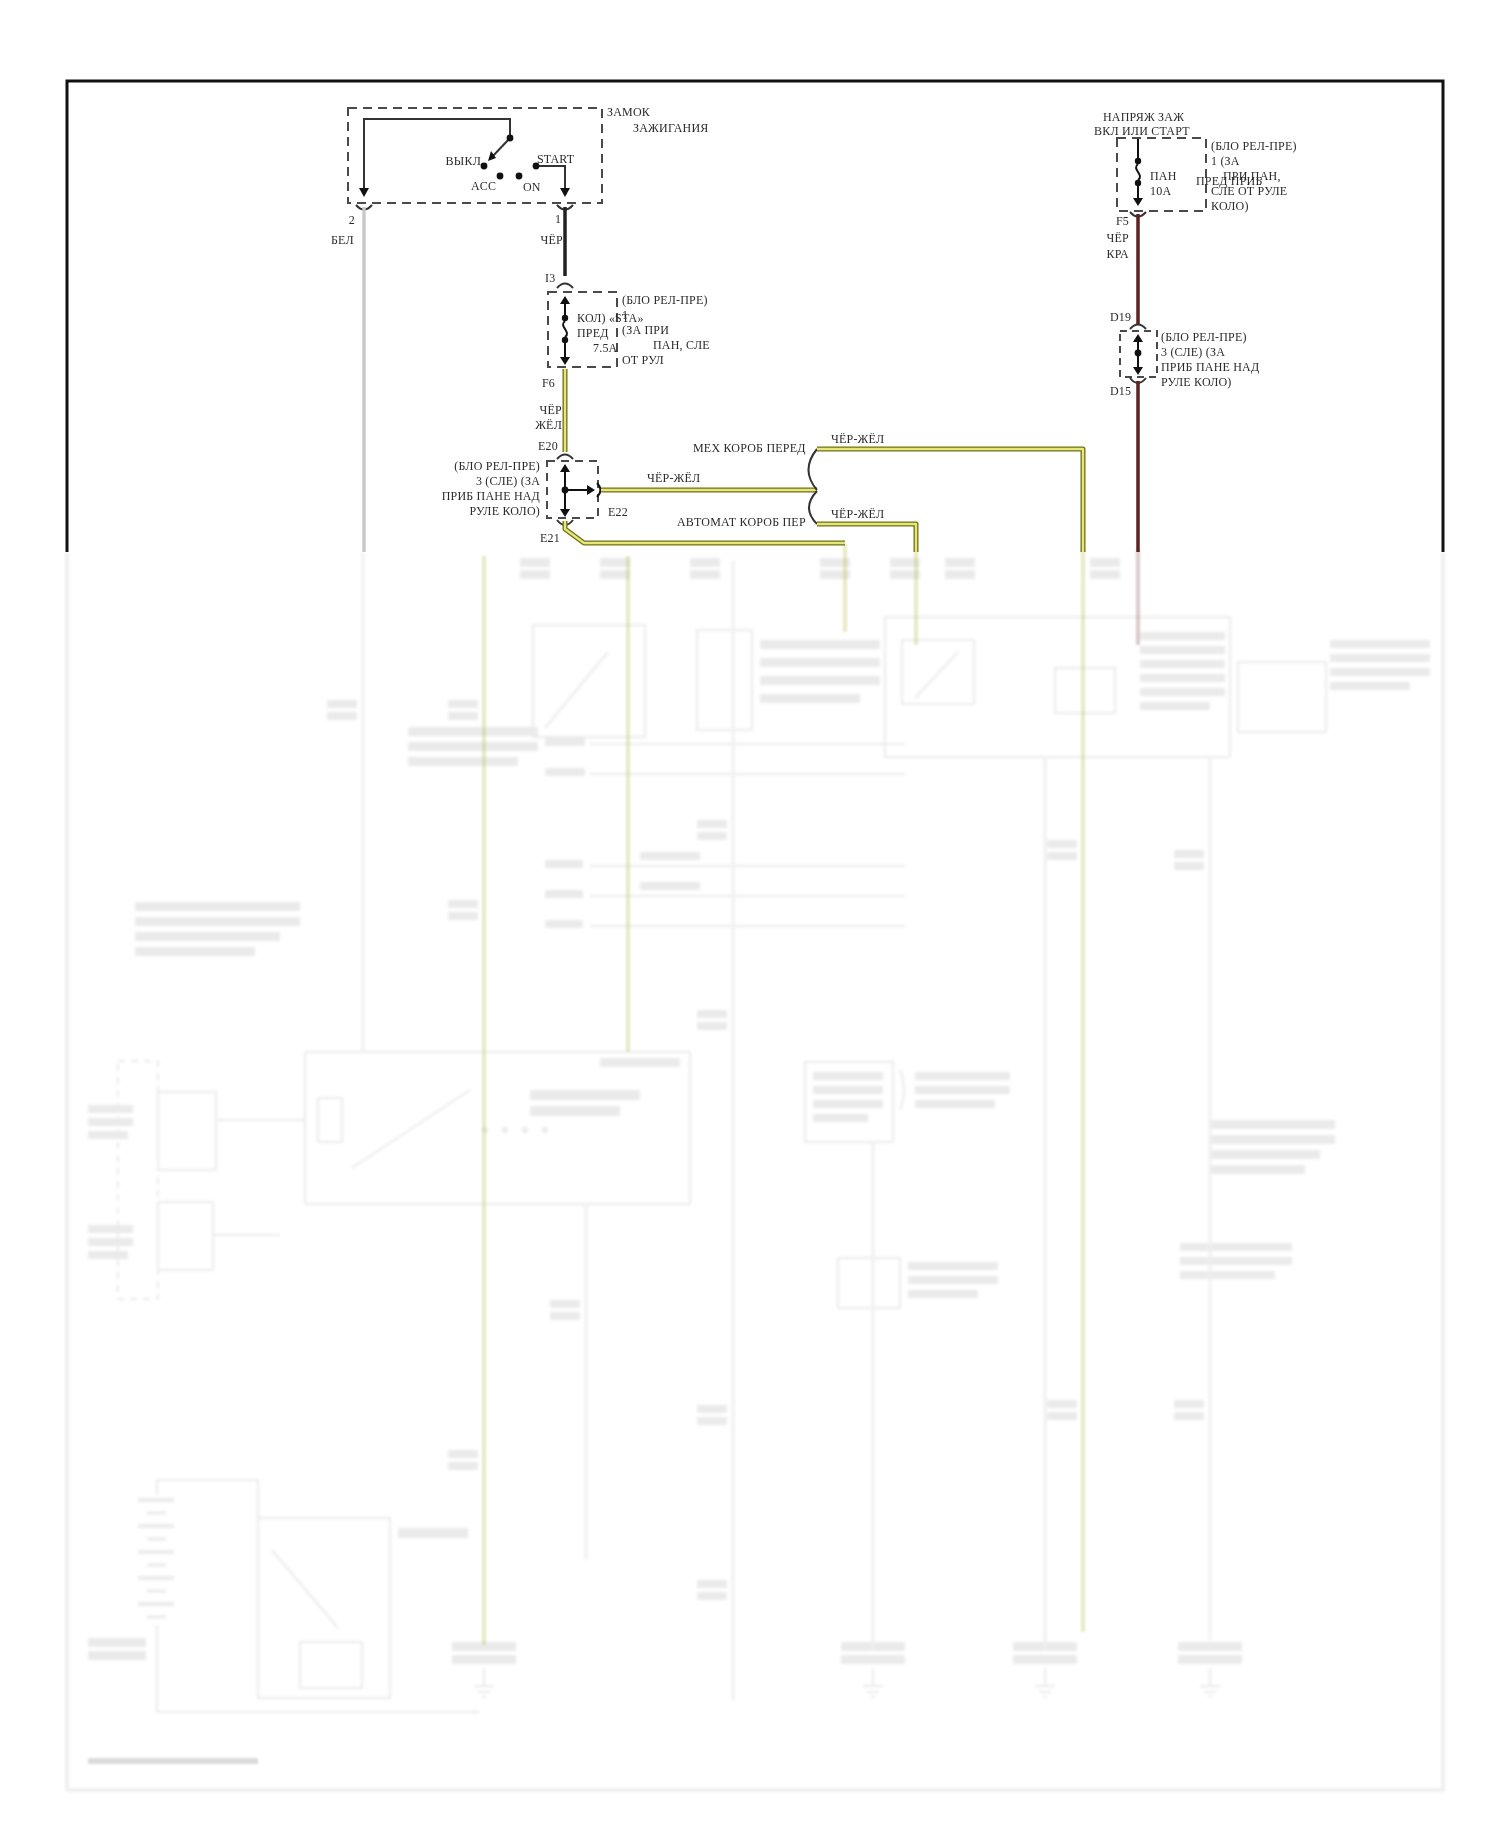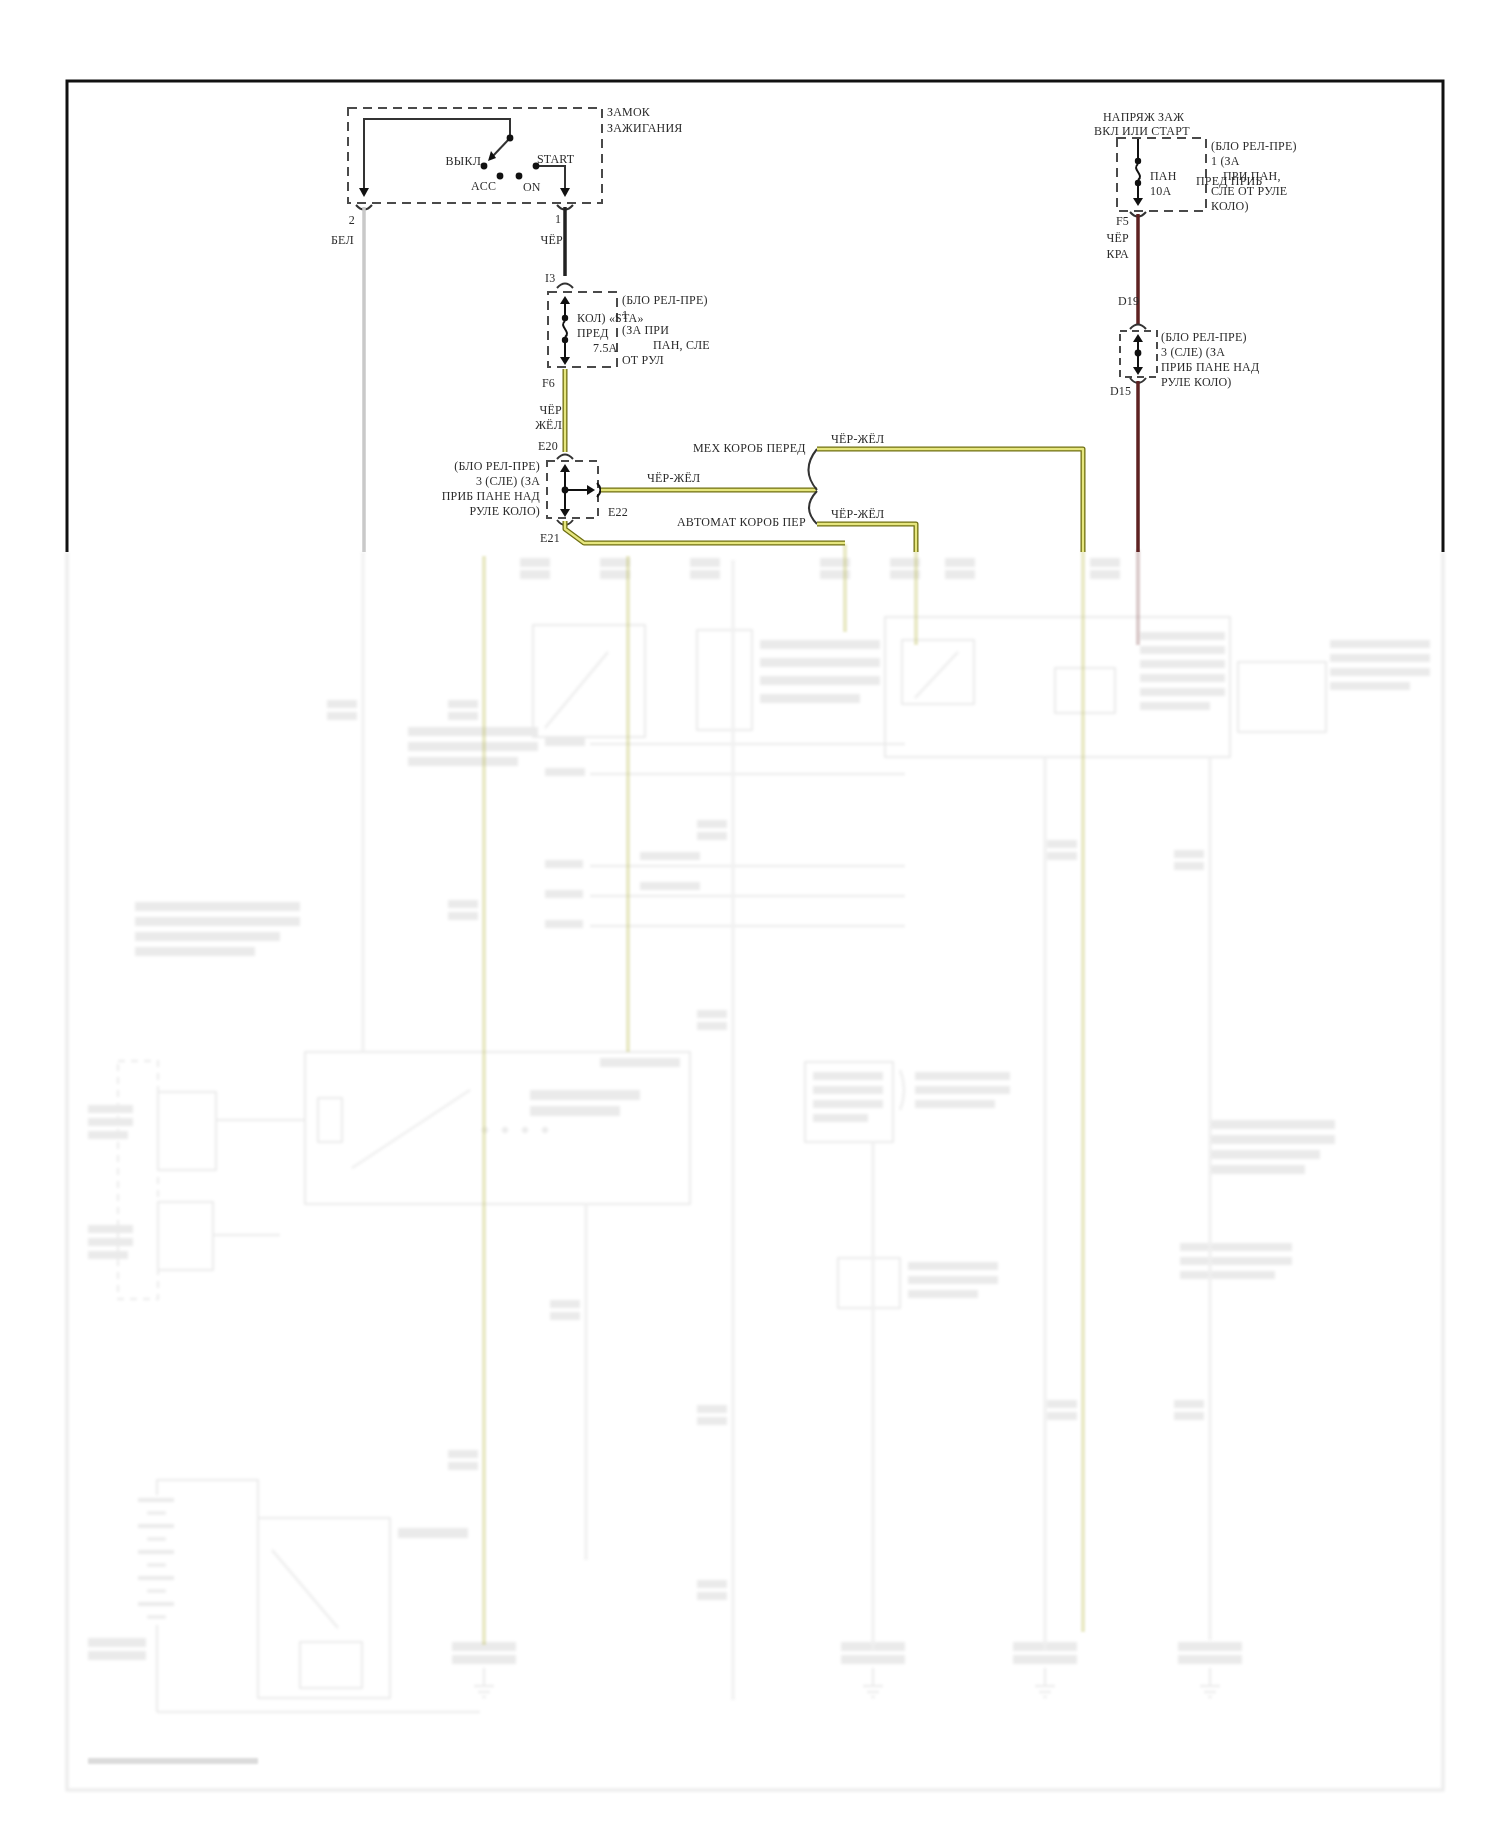--- a/index.html
+++ b/index.html
@@ -366,21 +366,21 @@
       <polygon points="1133,342 1143,342 1138,334" fill="#111" stroke="none"></polygon>
       <circle cx="1138" cy="353" r="3.4" fill="#111" stroke="none"></circle>
       <polygon points="1133,367 1143,367 1138,375" fill="#111" stroke="none"></polygon>
     </g>
     <path d="M1130,378 Q1138,388 1146,378" fill="none" stroke="#333" stroke-width="2"></path>
     <line x1="1138" y1="381" x2="1138" y2="552" stroke="#5e2222" stroke-width="3.5"></line>
   </g>
 </svg>
 
 <div class="lbl" style="left:607px;top:105px;">ЗАМОК</div>
-<div class="lbl" style="left:607px;top:121px;text-align:right;">ЗАЖИГАНИЯ</div>
+<div class="lbl" style="left:633px;top:121px;text-align:right;">ЗАЖИГАНИЯ</div>
 <div class="lbl r" style="left:403px;top:154px;width:78px;">ВЫКЛ</div>
 <div class="lbl" style="left:537px;top:152px;">START</div>
 <div class="lbl" style="left:471px;top:179px;">ACC</div>
 <div class="lbl" style="left:523px;top:180px;">ON</div>
 <div class="lbl r" style="left:341px;top:213px;width:14px;">2</div>
 <div class="lbl" style="left:555px;top:212px;">1</div>
 
 <div class="lbl" style="left:331px;top:233px;">БЕЛ</div>
 <div class="lbl r" style="left:510px;top:233px;width:53px;">ЧЁР</div>
 <div class="lbl" style="left:545px;top:271px;">I3</div>
@@ -419,21 +419,21 @@
 <div class="lbl" style="left:1150px;top:184px;">10А</div>
 <div class="lbl" style="left:1211px;top:139px;">(БЛО РЕЛ-ПРЕ)</div>
 <div class="lbl" style="left:1211px;top:154px;">1 (ЗА</div>
 <div class="lbl" style="left:1211px;top:169px;margin-left:12px;">ПРИ ПАН,</div>
 <div class="lbl" style="left:1211px;top:184px;">СЛЕ ОТ РУЛЕ</div>
 <div class="lbl" style="left:1211px;top:199px;">КОЛО)</div>
 
 <div class="lbl" style="left:1116px;top:214px;">F5</div>
 <div class="lbl r" style="left:1076px;top:231px;width:53px;">ЧЁР</div>
 <div class="lbl r" style="left:1076px;top:247px;width:53px;">КРА</div>
-<div class="lbl" style="left:1110px;top:294px;margin-left:8px;">D19</div>
+<div class="lbl" style="left:1110px;top:310px;">D19</div>
 <div class="lbl" style="left:1161px;top:330px;">(БЛО РЕЛ-ПРЕ)</div>
 <div class="lbl" style="left:1161px;top:345px;">3 (СЛЕ) (ЗА</div>
 <div class="lbl" style="left:1161px;top:360px;">ПРИБ ПАНЕ НАД</div>
 <div class="lbl" style="left:1161px;top:375px;">РУЛЕ КОЛО)</div>
 <div class="lbl" style="left:1110px;top:384px;">D15</div>
 
 <div class="ghost-footer"></div>
 
 </div>
 

